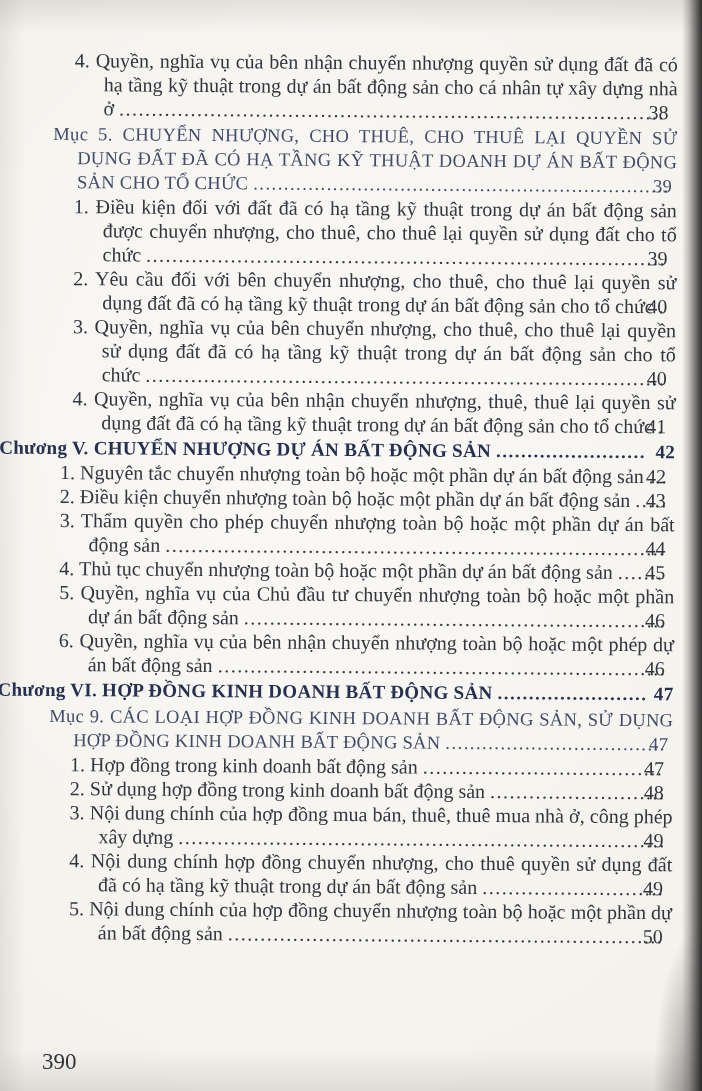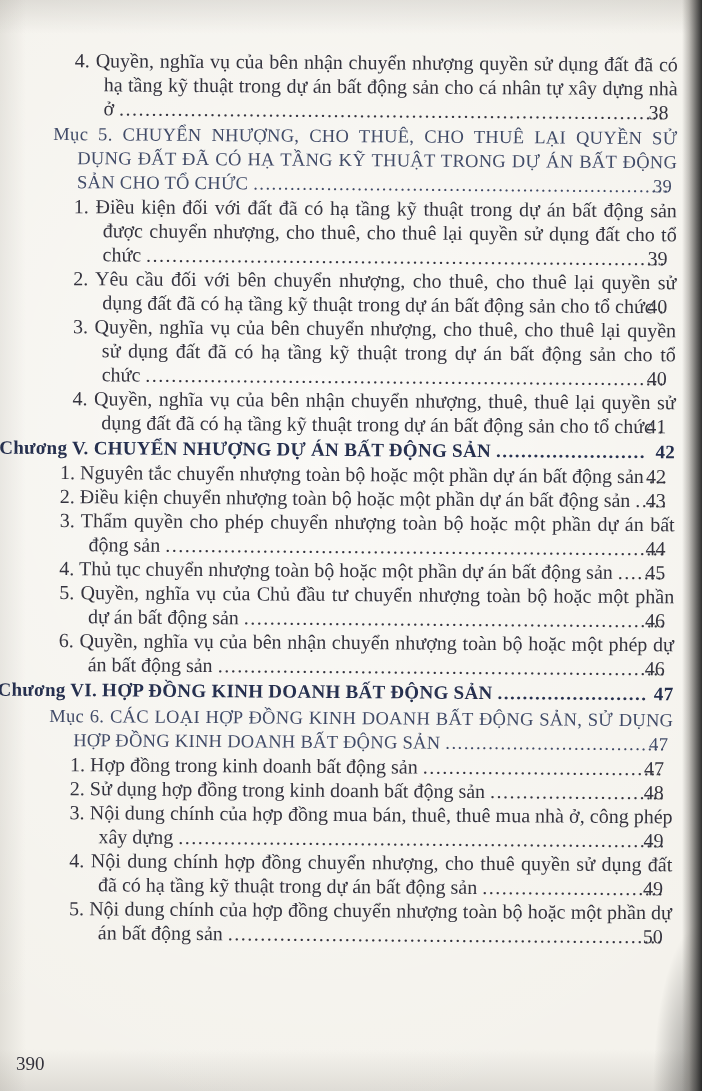--- a/index.html
+++ b/index.html
@@ -52,44 +52,44 @@
   .lv-chapter-item { padding-left: 92px;  text-indent: -29px; }
   .lv-muc {
     padding-left: 78px; text-indent: -24px; margin-top: 2px;
     font-size: 18.5px; color: #414b68; letter-spacing: 0.3px;
   }
   .lv-chapter {
     padding-left: 2px; text-indent: 0; margin-top: 2px;
     font-size: 19px; font-weight: bold; color: #26304f; letter-spacing: 0.3px;
   }
   .folio {
-    position: absolute; left: 16px; bottom: 16px; z-index: 2;
-    font-size: 19px; color: #33323b;
+    position: absolute; left: 42px; bottom: 16px; z-index: 2;
+    font-size: 23px; color: #33323b;
   }
 </style>
 </head>
 <body>
 
 <div class="sheet">
   <div class="content">
       <p class="toc-entry lv-item"><span class="lbl">4.</span> <span class="txt">Quyền, nghĩa vụ của bên nhận chuyển nhượng quyền sử dụng đất đã có hạ tầng kỹ thuật trong dự án bất động sản cho cá nhân tự xây dựng nhà ở</span> <span class="dots">....................................................................................</span><span class="page-num">38</span></p>
-      <p class="toc-entry lv-muc"><span class="lbl">Mục 5.</span> <span class="txt">CHUYỂN NHƯỢNG, CHO THUÊ, CHO THUÊ LẠI QUYỀN SỬ DỤNG ĐẤT ĐÃ CÓ HẠ TẦNG KỸ THUẬT TRONG DỰ ÁN BẤT ĐỘNG SẢN CHO TỔ CHỨC</span> <span class="dots">....................................................................</span><span class="page-num">39</span></p>
+      <p class="toc-entry lv-muc"><span class="lbl">Mục 5.</span> <span class="txt">CHUYỂN NHƯỢNG, CHO THUÊ, CHO THUÊ LẠI QUYỀN SỬ DỤNG ĐẤT ĐÃ CÓ HẠ TẦNG KỸ THUẬT DOANH DỰ ÁN BẤT ĐỘNG SẢN CHO TỔ CHỨC</span> <span class="dots">....................................................................</span><span class="page-num">39</span></p>
       <p class="toc-entry lv-item"><span class="lbl">1.</span> <span class="txt">Điều kiện đối với đất đã có hạ tầng kỹ thuật trong dự án bất động sản được chuyển nhượng, cho thuê, cho thuê lại quyền sử dụng đất cho tổ chức</span> <span class="dots">................................................................................</span><span class="page-num">39</span></p>
       <p class="toc-entry lv-item"><span class="lbl">2.</span> <span class="txt">Yêu cầu đối với bên chuyển nhượng, cho thuê, cho thuê lại quyền sử dụng đất đã có hạ tầng kỹ thuật trong dự án bất động sản cho tổ chức</span> <span class="dots">.</span><span class="page-num">40</span></p>
       <p class="toc-entry lv-item"><span class="lbl">3.</span> <span class="txt">Quyền, nghĩa vụ của bên chuyển nhượng, cho thuê, cho thuê lại quyền sử dụng đất đã có hạ tầng kỹ thuật trong dự án bất động sản cho tổ chức</span> <span class="dots">................................................................................</span><span class="page-num">40</span></p>
       <p class="toc-entry lv-item"><span class="lbl">4.</span> <span class="txt">Quyền, nghĩa vụ của bên nhận chuyển nhượng, thuê, thuê lại quyền sử dụng đất đã có hạ tầng kỹ thuật trong dự án bất động sản cho tổ chức</span> <span class="dots">.</span><span class="page-num">41</span></p>
       <p class="toc-entry lv-chapter"><span class="lbl">Chương V.</span> <span class="txt">CHUYỂN NHƯỢNG DỰ ÁN BẤT ĐỘNG SẢN</span> <span class="dots">........................</span><span class="page-num">42</span></p>
       <p class="toc-entry lv-chapter-item"><span class="lbl">1.</span> <span class="txt">Nguyên tắc chuyển nhượng toàn bộ hoặc một phần dự án bất động sản</span> <span class="dots">...</span><span class="page-num">42</span></p>
       <p class="toc-entry lv-chapter-item"><span class="lbl">2.</span> <span class="txt">Điều kiện chuyển nhượng toàn bộ hoặc một phần dự án bất động sản</span> <span class="dots">.....</span><span class="page-num">43</span></p>
       <p class="toc-entry lv-chapter-item"><span class="lbl">3.</span> <span class="txt">Thẩm quyền cho phép chuyển nhượng toàn bộ hoặc một phần dự án bất động sản</span> <span class="dots">.............................................................................</span><span class="page-num">44</span></p>
       <p class="toc-entry lv-chapter-item"><span class="lbl">4.</span> <span class="txt">Thủ tục chuyển nhượng toàn bộ hoặc một phần dự án bất động sản</span> <span class="dots">.......</span><span class="page-num">45</span></p>
       <p class="toc-entry lv-chapter-item"><span class="lbl">5.</span> <span class="txt">Quyền, nghĩa vụ của Chủ đầu tư chuyển nhượng toàn bộ hoặc một phần dự án bất động sản</span> <span class="dots">.................................................................</span><span class="page-num">46</span></p>
       <p class="toc-entry lv-chapter-item"><span class="lbl">6.</span> <span class="txt">Quyền, nghĩa vụ của bên nhận chuyển nhượng toàn bộ hoặc một phép dự án bất động sản</span> <span class="dots">.....................................................................</span><span class="page-num">46</span></p>
       <p class="toc-entry lv-chapter"><span class="lbl">Chương VI.</span> <span class="txt">HỢP ĐỒNG KINH DOANH BẤT ĐỘNG SẢN</span> <span class="dots">........................</span><span class="page-num">47</span></p>
-      <p class="toc-entry lv-muc"><span class="lbl">Mục 6.</span> <span class="txt">CÁC LOẠI HỢP ĐỒNG KINH DOANH BẤT ĐỘNG SẢN, SỬ DỤNG HỢP ĐỒNG KINH DOANH BẤT ĐỘNG SẢN</span> <span class="dots">....................................</span><span class="page-num">47</span></p>
+      <p class="toc-entry lv-muc"><span class="lbl">Mục 9.</span> <span class="txt">CÁC LOẠI HỢP ĐỒNG KINH DOANH BẤT ĐỘNG SẢN, SỬ DỤNG HỢP ĐỒNG KINH DOANH BẤT ĐỘNG SẢN</span> <span class="dots">....................................</span><span class="page-num">47</span></p>
       <p class="toc-entry lv-item"><span class="lbl">1.</span> <span class="txt">Hợp đồng trong kinh doanh bất động sản</span> <span class="dots">.....................................</span><span class="page-num">47</span></p>
       <p class="toc-entry lv-item"><span class="lbl">2.</span> <span class="txt">Sử dụng hợp đồng trong kinh doanh bất động sản</span> <span class="dots">...........................</span><span class="page-num">48</span></p>
       <p class="toc-entry lv-item"><span class="lbl">3.</span> <span class="txt">Nội dung chính của hợp đồng mua bán, thuê, thuê mua nhà ở, công phép xây dựng</span> <span class="dots">...........................................................................</span><span class="page-num">49</span></p>
       <p class="toc-entry lv-item"><span class="lbl">4.</span> <span class="txt">Nội dung chính hợp đồng chuyển nhượng, cho thuê quyền sử dụng đất đã có hạ tầng kỹ thuật trong dự án bất động sản</span> <span class="dots">............................</span><span class="page-num">49</span></p>
       <p class="toc-entry lv-item"><span class="lbl">5.</span> <span class="txt">Nội dung chính của hợp đồng chuyển nhượng toàn bộ hoặc một phần dự án bất động sản</span> <span class="dots">...................................................................</span><span class="page-num">50</span></p>
     </div>
   <div class="folio">390</div>
   <div class="corner-shadow"></div>
   <div class="edge-band"></div>
 </div>

